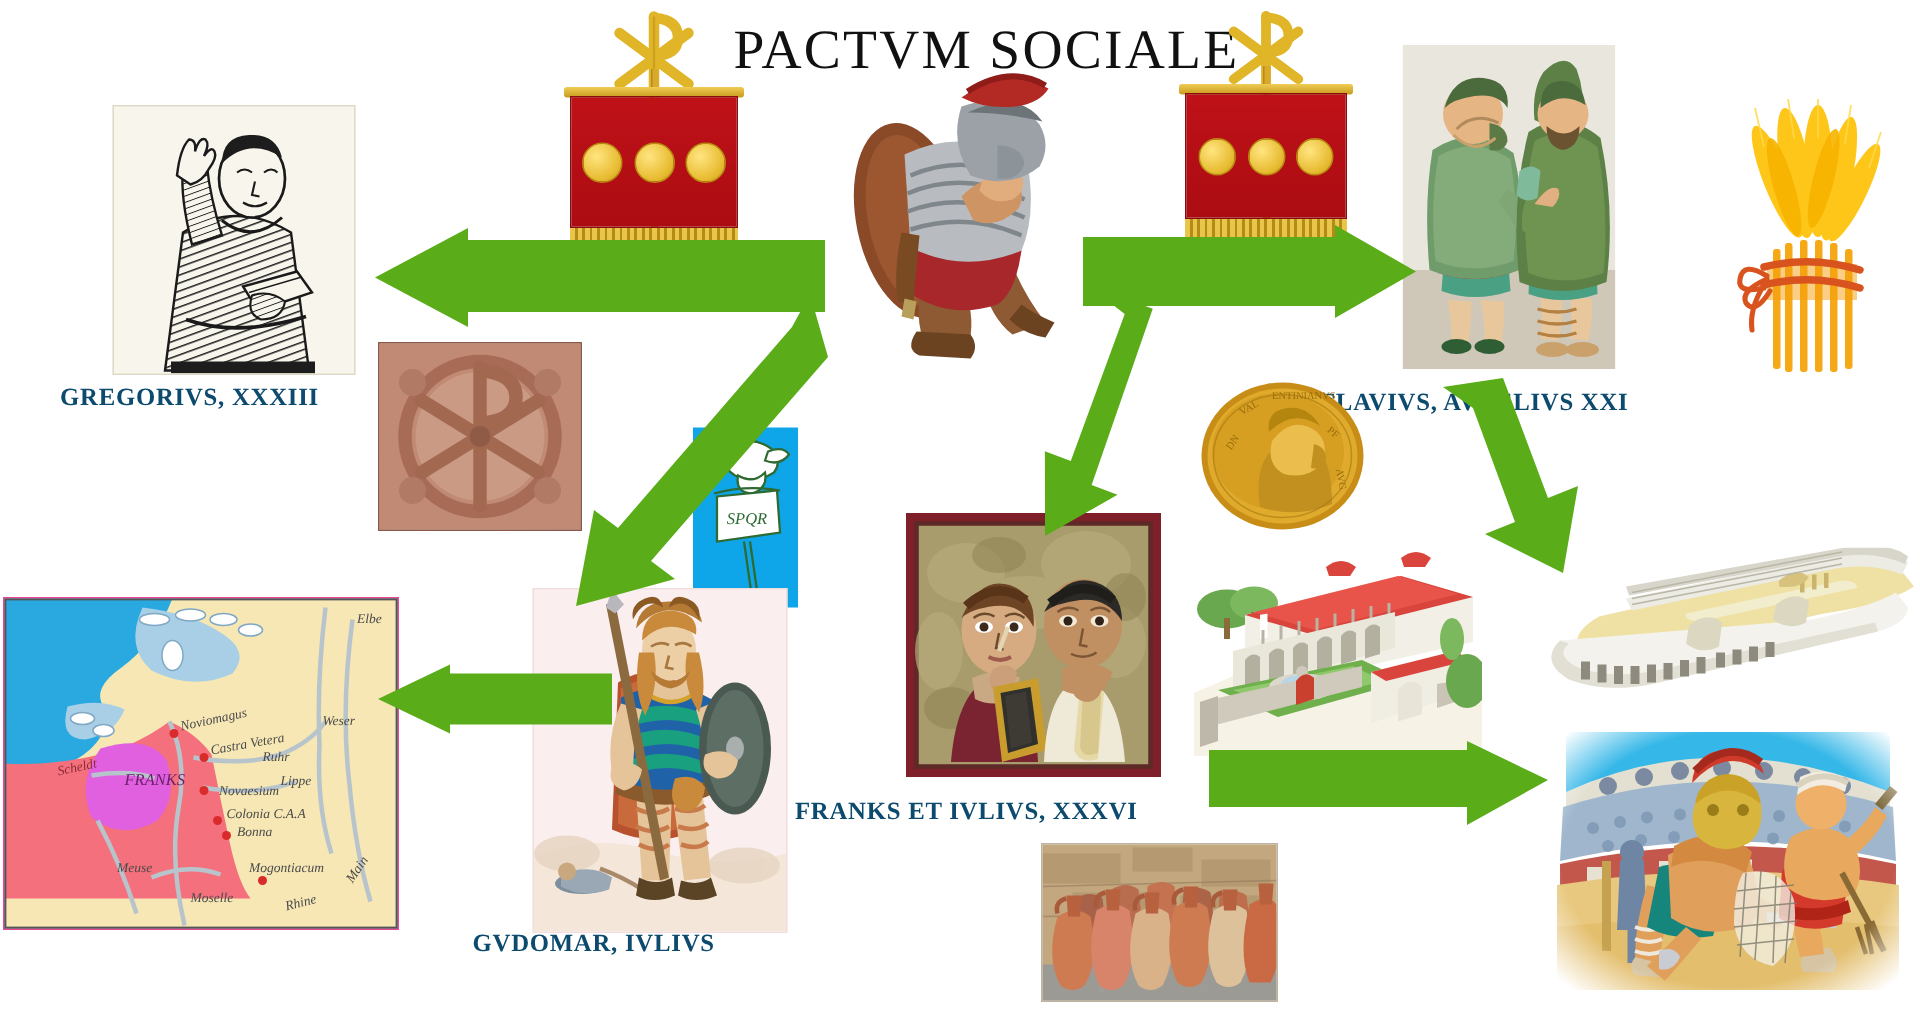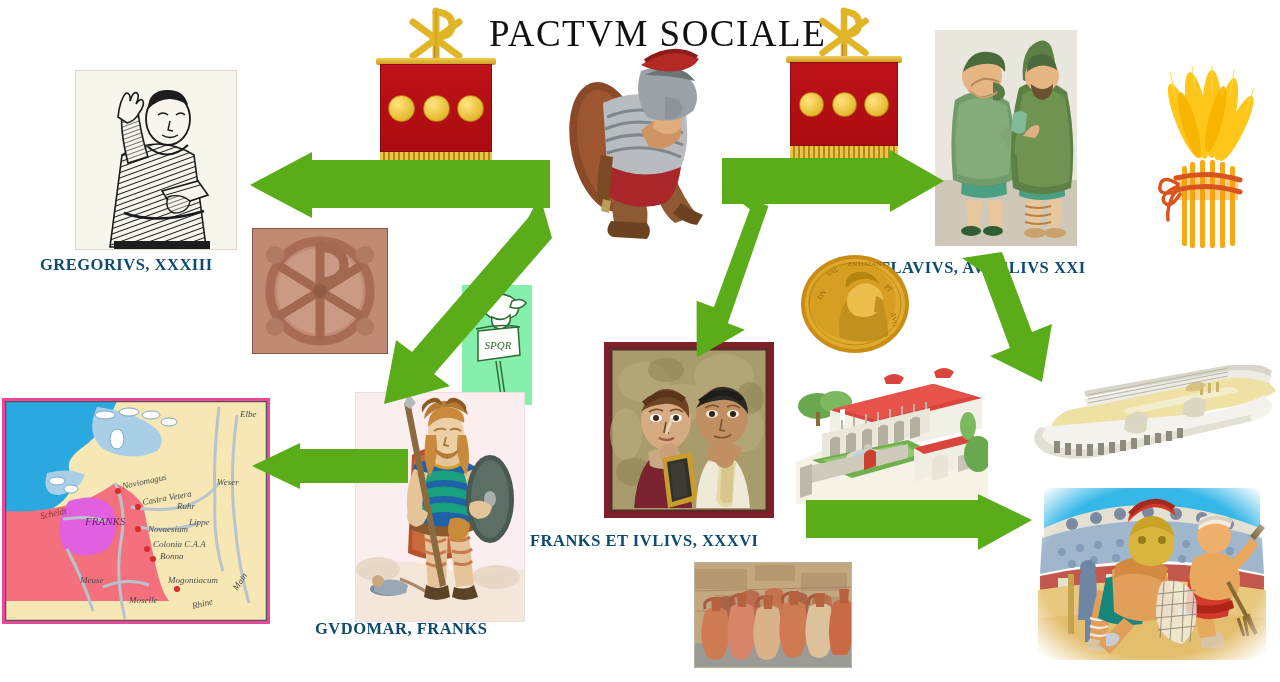--- a/index.html
+++ b/index.html
@@ -59,21 +59,21 @@
   .pic{position:absolute;overflow:hidden;}
 
   
   .engrave{background:#f7f5ec;border:1px solid #ded9c6;}
 
   
   .stone{background:radial-gradient(circle at 40% 35%,#d9a18c,#b87864 60%,#9c5f4e);
          border:1px solid #8d5847;}
 
   
-  .map{background:#0f766e;border:3px solid #ec4899;}
+  .map{background:#0f766e;border:1px solid #ec4899;}
 
   
   .villa{background:#ffffff;}
 
   
   .circus{background:#ffffff;}
 
   
   .gladi{background:#ffffff;}
 
@@ -81,21 +81,21 @@
   .amph{background:linear-gradient(180deg,#c9ab85,#b59a79 62%,#9d9d9b 62%,#8e8e8c);
         border:1px solid #bdb49f;}
 
   
   .warrior{background:#fdf1f1;border:1px solid #f0dede;}
 
   
   .wheat{background:#ffffff;}
 
   
-  .spqr{background:#86efac;}
+  .spqr{background:#0ea5e9;}
 </style>
 </head>
 <body>
 
 <div class="stage">
 
   <div class="abs" id="title">PACTVM SOCIALE</div>
 
   <div class="vex" style="left:380px;top:6px;width:112px;height:172px;">
     <svg class="chi" width="66" height="62" viewBox="0 0 66 62">
@@ -811,21 +811,21 @@
       <path d="M110 20 q-8 -16 -20 -8 q2 -10 12 -6 q10 4 8 14z" fill="#8a5a22"></path>
       <g stroke="#a8763f" stroke-width="1.8" fill="none">
         <path d="M78 38 q6 -4 12 -1"></path>
           <path d="M94 37 q6 -3 11 1"></path>
         <path d="M90 44 l-2 8 l5 1"></path>
       </g>
       <path d="M78 54 q14 14 26 0 q-2 10 -13 12 q-11 -2 -13 -12z" fill="#b57a34"></path>
     </svg>
   </div>
 
-  <div class="abs caption" style="left:315px;top:619px;width:255px;">GVDOMAR, FRANKS</div>
+  <div class="abs caption" style="left:315px;top:619px;width:255px;">GVDOMAR, IVLIVS</div>
 
   <div class="pic map" style="left:2px;top:398px;width:262px;height:220px;">
     <svg width="262" height="220" viewBox="0 0 262 220">
       <rect width="262" height="220" fill="#f6e7b4"></rect>
 
       <path d="M0 0 l112 0 q-12 30 -34 46 q-20 14 -12 26 q-18 12 -66 10z" fill="#29a9e0"></path>
       <path d="M0 78 q40 6 70 -2 q-4 24 -28 34 q-22 6 -42 2z" fill="#29a9e0"></path>
 
       <path d="M92 6 q34 4 54 18 q18 12 6 26 q-26 12 -54 -2 q-18 -16 -6 -42z" fill="#a8cfe6"></path>
       <g fill="#ffffff" stroke="#7fa8c4" stroke-width="1">

